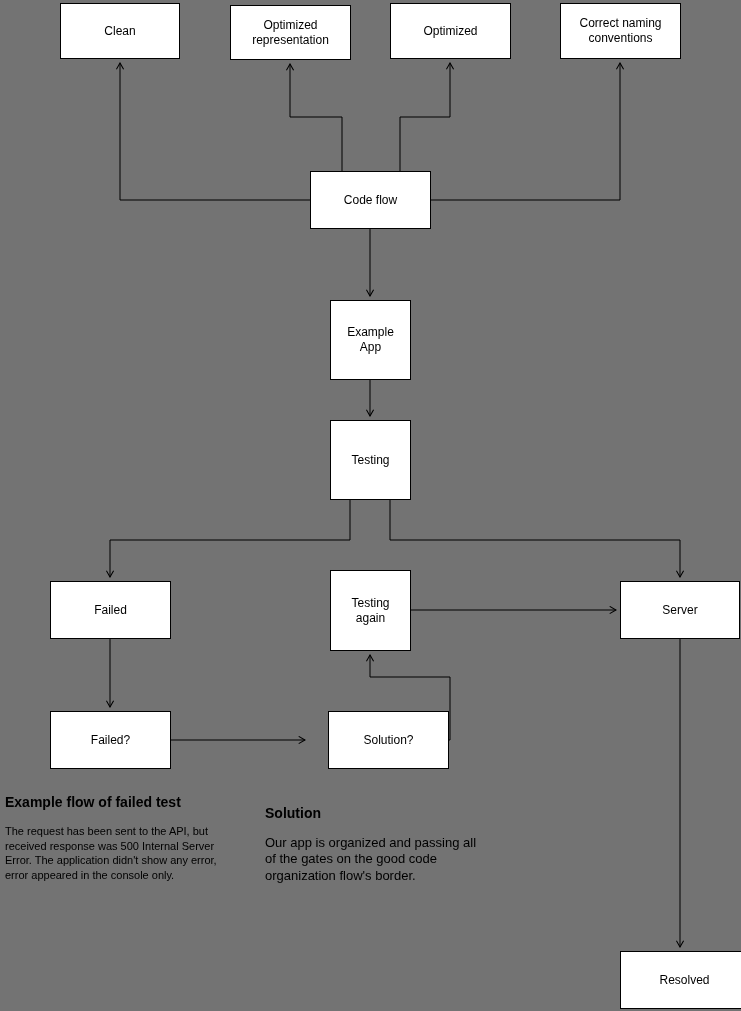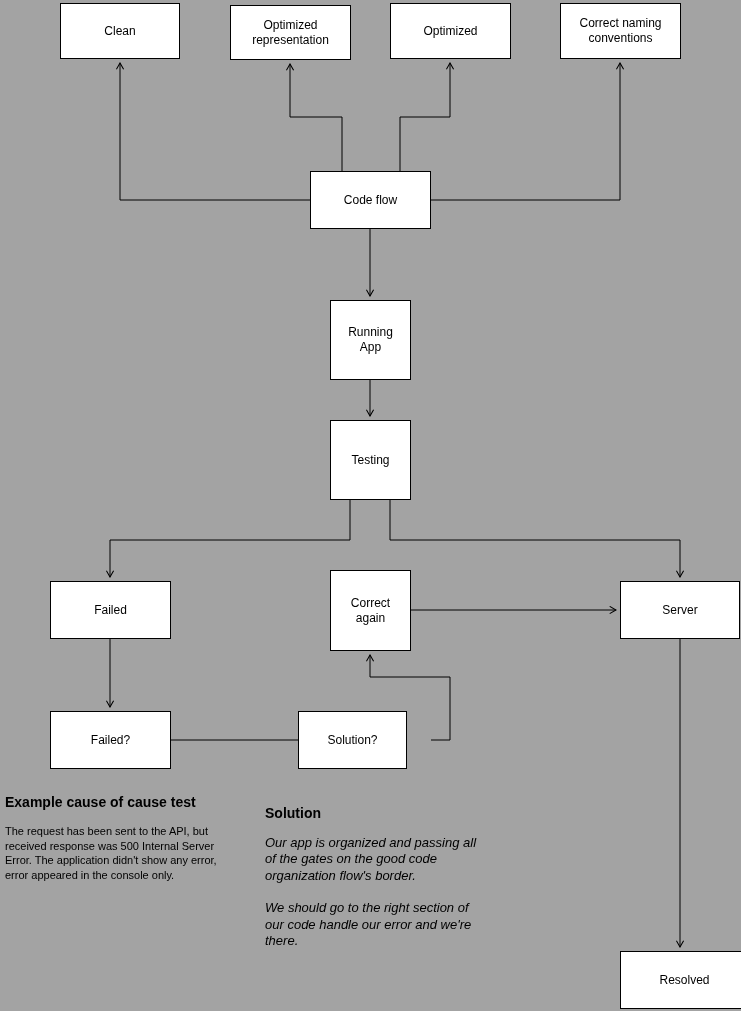--- a/index.html
+++ b/index.html
@@ -5,21 +5,21 @@
   html, body {
     margin: 0;
     padding: 0;
     background: #ffffff;
     font-family: "Liberation Sans", sans-serif;
   }
   #canvas {
     position: relative;
     width: 741px;
     height: 1011px;
-    background: #a3a3a3;
+    background: #737373;
     overflow: hidden;
   }
   #edges-svg {
     position: absolute;
     left: 0;
     top: 0;
     width: 741px;
     height: 1011px;
     pointer-events: none;
   }
@@ -48,21 +48,20 @@
   }
   .note-body {
     font-size: 11px;
     line-height: 1.32;
     margin: 0;
   }
   .note-body-lg {
     font-size: 13px;
     line-height: 1.26;
     margin: 0 0 16px 0;
-    font-style: italic;
   }
 </style>
 </head>
 <body>
 
 <div id="canvas">
 
   <svg id="edges-svg" viewBox="0 0 741 1011" xmlns="http://www.w3.org/2000/svg">
     <defs>
       <marker id="arrow" viewBox="0 0 10 10" refX="8.5" refY="5" markerWidth="9" markerHeight="9" orient="auto-start-reverse">
@@ -100,55 +99,54 @@
 
   <div class="node" style="left:560px; top:3px; width:121px; height:56px">
     <span>Correct naming conventions</span>
   </div>
 
   <div class="node" style="left:310px; top:171px; width:121px; height:58px">
     <span>Code flow</span>
   </div>
 
   <div class="node" style="left:330px; top:300px; width:81px; height:80px">
-    <span>Running App</span>
+    <span>Example App</span>
   </div>
 
   <div class="node" style="left:330px; top:420px; width:81px; height:80px">
     <span>Testing</span>
   </div>
 
   <div class="node" style="left:50px; top:581px; width:121px; height:58px">
     <span>Failed</span>
   </div>
 
   <div class="node" style="left:330px; top:570px; width:81px; height:81px">
-    <span>Correct again</span>
+    <span>Testing again</span>
   </div>
 
   <div class="node" style="left:620px; top:581px; width:120px; height:58px">
     <span>Server</span>
   </div>
 
   <div class="node" style="left:50px; top:711px; width:121px; height:58px">
     <span>Failed?</span>
   </div>
 
-  <div class="node" style="left:298px; top:711px; width:109px; height:58px">
+  <div class="node" style="left:328px; top:711px; width:121px; height:58px">
     <span>Solution?</span>
   </div>
 
   <div class="node" style="left:620px; top:951px; width:129px; height:58px">
     <span>Resolved</span>
   </div>
 
   <div class="note" style="left:5px; top:794px; width:218px">
-    <p class="note-heading">Example cause of cause test</p>
+    <p class="note-heading">Example flow of failed test</p>
     <p class="note-body">The request has been sent to the API, but received response was 500 Internal Server Error. The application didn't show any error, error appeared in the console only.</p>
   </div>
 
   <div class="note" style="left:265px; top:805px; width:215px">
     <p class="note-heading">Solution</p>
     <p class="note-body-lg">Our app is organized and passing all of the gates on the good code organization flow's border.</p>
-    <p class="note-body-lg">We should go to the right section of our code handle our error and we're there.</p>
   </div>
 
 </div>
 
 </body></html>

